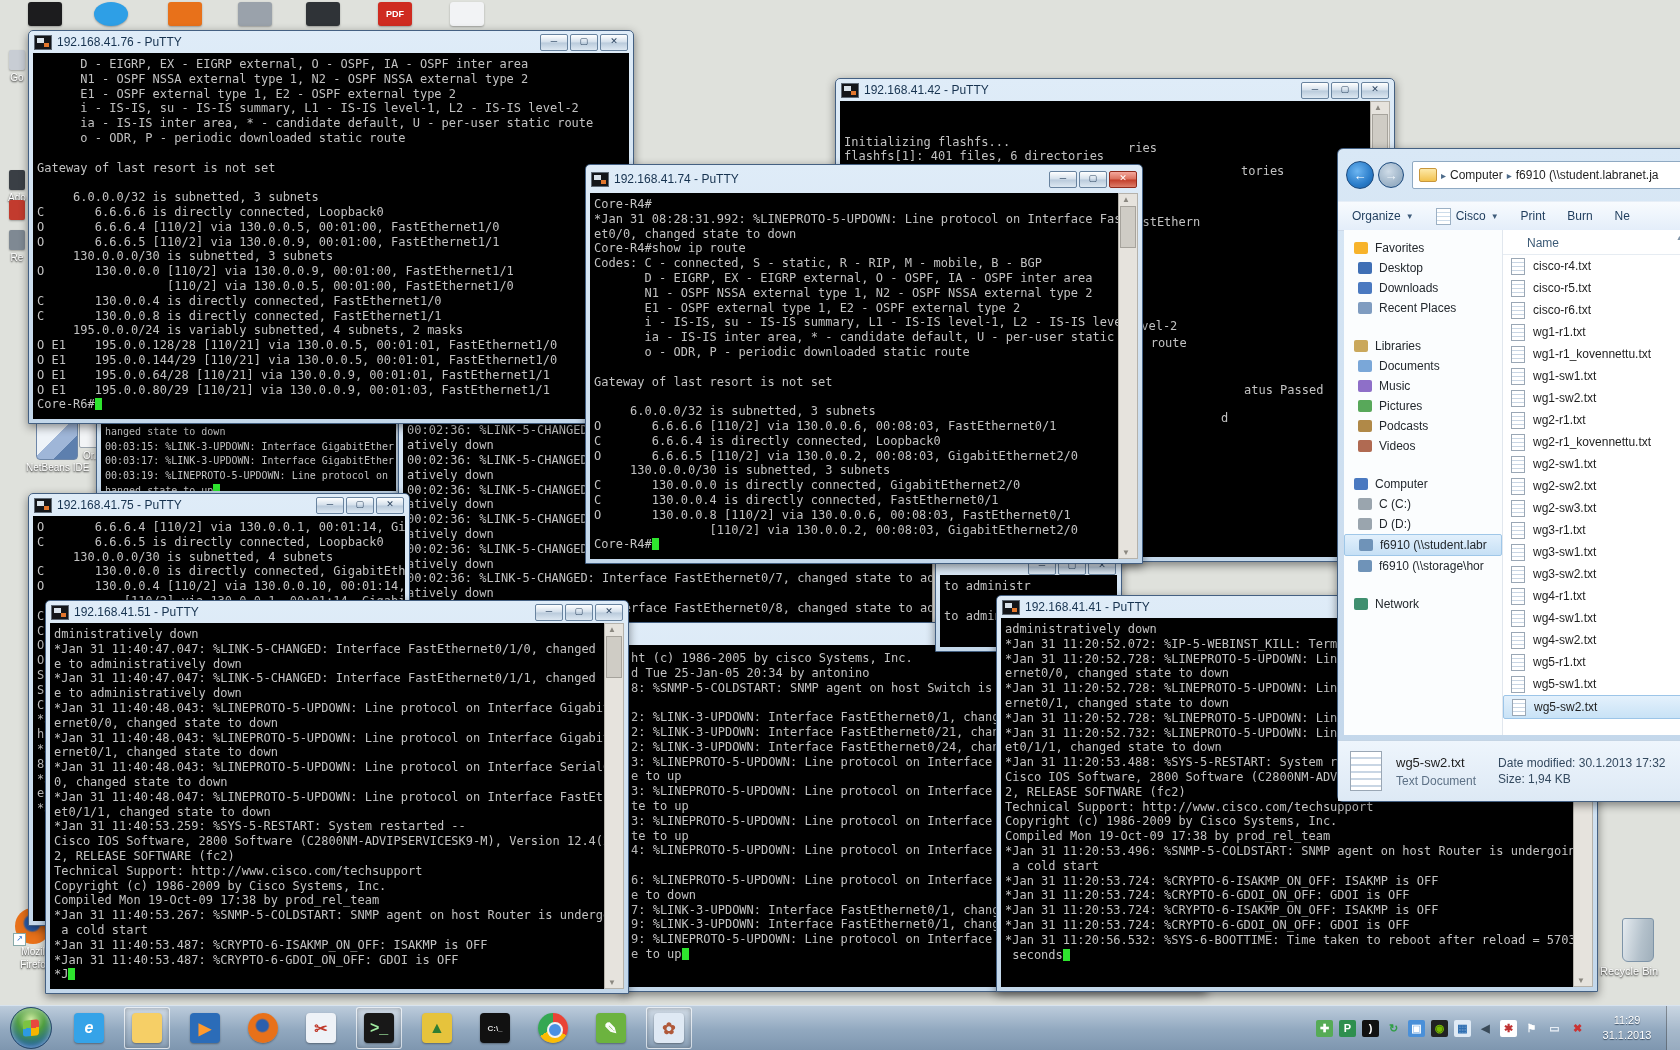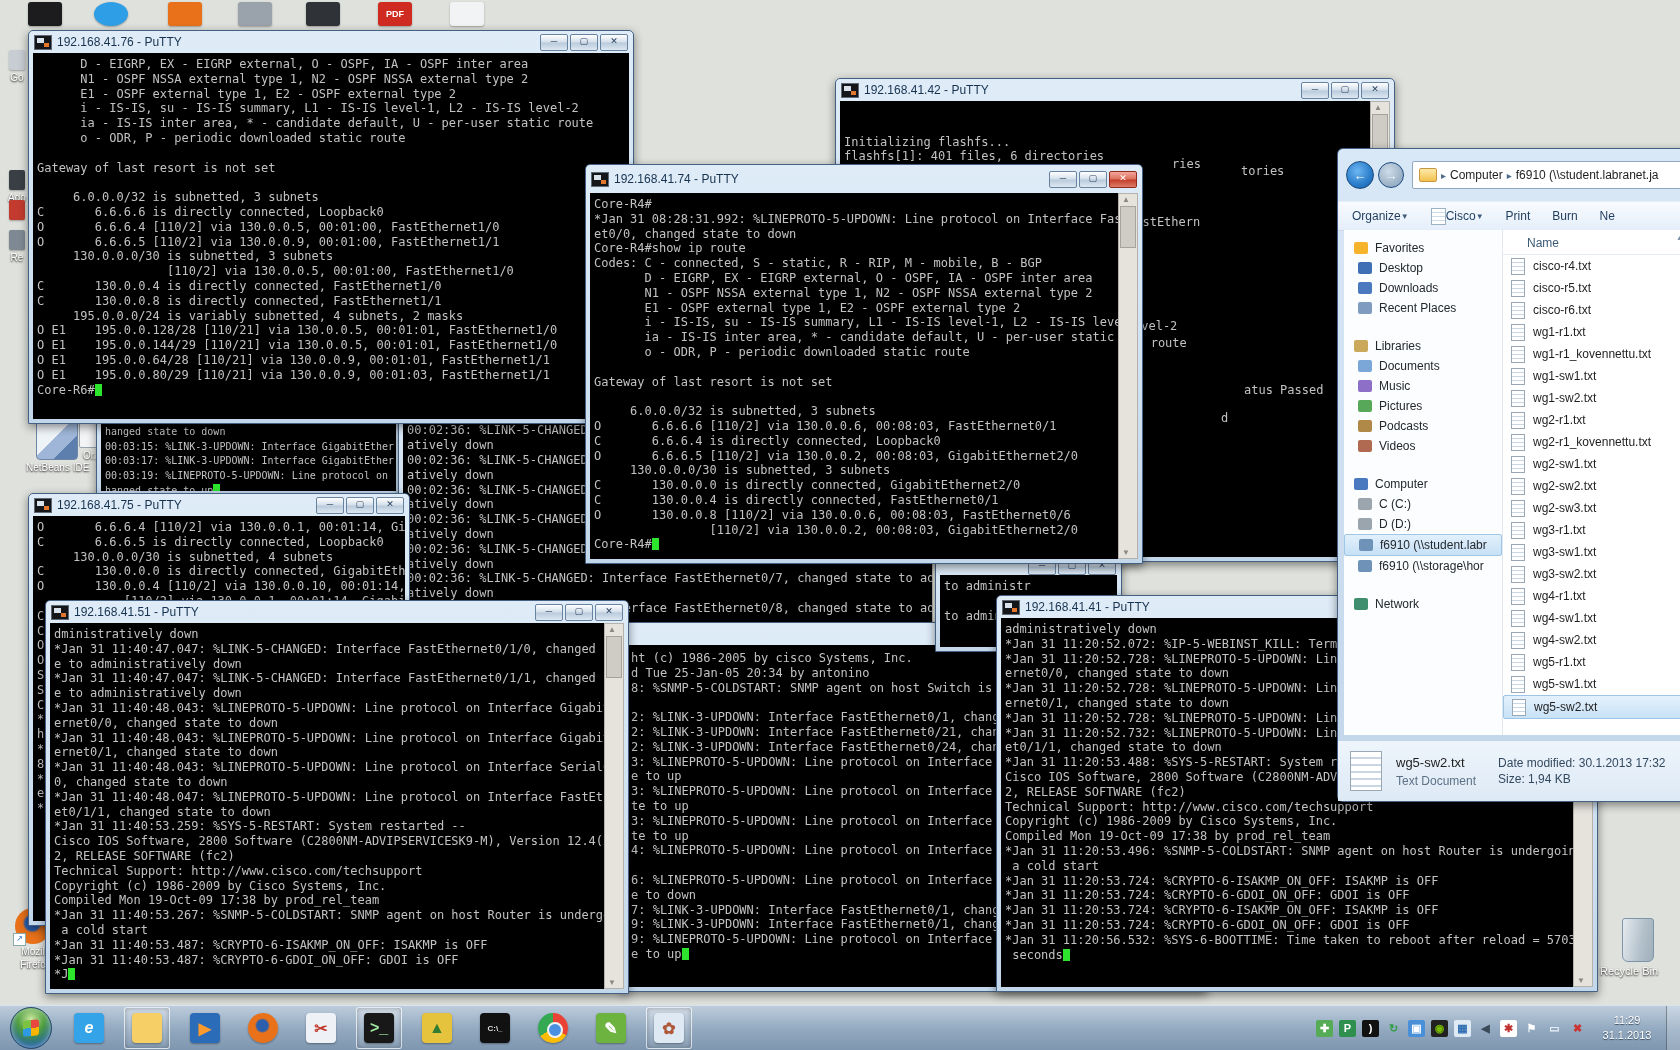--- a/index.html
+++ b/index.html
@@ -65,21 +65,21 @@
   .navcirc.back{background:radial-gradient(circle at 40% 35%,#6db6f2,#2a7cc9 60%,#175a9e);}
   .navcirc.fwd{background:radial-gradient(circle at 40% 35%,#cfdce8,#9fb5c9 60%,#84a0ba);color:#eef4f9;width:24px;height:24px;}
   .addr{flex:1;height:26px;margin:0 0 0 4px;background:#fff;border:1px solid #8fa9c2;border-radius:2px;
     display:flex;align-items:center;gap:4px;padding:0 6px;font-size:12px;color:#1e1e1e;overflow:hidden;white-space:nowrap;}
   .chip{display:inline-block;border-radius:2px;}
   .folder-chip{width:16px;height:12px;background:linear-gradient(#fde9a9,#f2c24e);border:1px solid #c8963b;}
   .crumb-sep{color:#4d6b8a;font-size:10px;}
   .exp-toolbar{position:absolute;left:0;right:0;top:52px;height:28px;
     background:linear-gradient(#f8fbfe,#e4eefa);border-top:1px solid #e6eef7;border-bottom:1px solid #cdd9e8;
     display:flex;align-items:center;gap:22px;padding:0 14px;font-size:12px;color:#1e3c5c;white-space:nowrap;overflow:hidden;}
-  .tbitem{display:flex;align-items:center;}
+  .tbitem{display:flex;align-items:center;gap:5px;}
   .tb-arrow{font-size:8px;color:#3f5c7a;}
   .open-chip{width:13px;height:15px;background:repeating-linear-gradient(#ffffff 0 3px,#cddcea 3px 4px);border:1px solid #9cb0c4;}
   .exp-body{position:absolute;left:6px;right:0;top:81px;bottom:66px;background:#fff;display:flex;overflow:hidden;}
   .exp-side{width:158px;flex:0 0 auto;padding-top:8px;overflow:hidden;background:#fbfdfe;}
   .srow{height:20px;display:flex;align-items:center;gap:7px;font-size:12px;color:#23282d;padding-left:10px;white-space:nowrap;}
   .srow.kid{padding-left:14px;}
   .srow.sel{background:linear-gradient(#e2f0fc,#c6e0f5);border:1px solid #9fc7e8;border-radius:2px;}
   .sgap{height:18px;}
   .sicon{width:14px;height:12px;border-radius:2px;flex:0 0 auto;}
   .exp-list{flex:1;border-left:1px solid #e1e7ee;position:relative;padding-top:2px;overflow:hidden;}
@@ -198,21 +198,21 @@
         <span class="wb ">─</span>
         <span class="wb ">▢</span>
         <span class="wb ">✕</span>
       </span>
   </div>
   <div class="tcontent">
       <div class="tline"></div>
       <div class="tline"></div>
       <div class="tline">Initializing flashfs...</div>
       <div class="tline">flashfs[1]: 401 files, 6 directories</div>
-      <span class="frag" style="left: 288px; top: 56px; margin-left: 44px;">ries</span>
+      <span class="frag" style="left: 288px; top: 40px;">ries</span>
       <span class="frag" style="left: 401px; top: 63px;">tories</span>
       <span class="frag" style="left: 288px; top: 114px;">FastEthern</span>
       <span class="frag" style="left: 294px; top: 218px;">evel-2</span>
       <span class="frag" style="left: 289px; top: 235px;">ic route</span>
       <span class="frag" style="left: 404px; top: 282px;">atus Passed</span>
       <span class="frag" style="left: 381px; top: 310px;">d</span>
     </div>
   <div class="pscroll">
       <div class="pthumb"></div>
     </div>
@@ -273,20 +273,21 @@
       <div class="tline">      ia - IS-IS inter area, * - candidate default, U - per-user static route</div>
       <div class="tline">      o - ODR, P - periodic downloaded static route</div>
       <div class="tline"></div>
       <div class="tline">Gateway of last resort is not set</div>
       <div class="tline"></div>
       <div class="tline">     6.0.0.0/32 is subnetted, 3 subnets</div>
       <div class="tline">C       6.6.6.6 is directly connected, Loopback0</div>
       <div class="tline">O       6.6.6.4 [110/2] via 130.0.0.5, 00:01:00, FastEthernet1/0</div>
       <div class="tline">O       6.6.6.5 [110/2] via 130.0.0.9, 00:01:00, FastEthernet1/1</div>
       <div class="tline">     130.0.0.0/30 is subnetted, 3 subnets</div>
+      <div class="tline">O       130.0.0.0 [110/2] via 130.0.0.9, 00:01:00, FastEthernet1/1</div>
       <div class="tline">                  [110/2] via 130.0.0.5, 00:01:00, FastEthernet1/0</div>
       <div class="tline">C       130.0.0.4 is directly connected, FastEthernet1/0</div>
       <div class="tline">C       130.0.0.8 is directly connected, FastEthernet1/1</div>
       <div class="tline">     195.0.0.0/24 is variably subnetted, 4 subnets, 2 masks</div>
       <div class="tline">O E1    195.0.0.128/28 [110/21] via 130.0.0.5, 00:01:01, FastEthernet1/0</div>
       <div class="tline">O E1    195.0.0.144/29 [110/21] via 130.0.0.5, 00:01:01, FastEthernet1/0</div>
       <div class="tline">O E1    195.0.0.64/28 [110/21] via 130.0.0.9, 00:01:01, FastEthernet1/1</div>
       <div class="tline">O E1    195.0.0.80/29 [110/21] via 130.0.0.9, 00:01:03, FastEthernet1/1</div>
       <div class="tline">Core-R6#<span class="cur"></span></div>
     </div>
@@ -436,21 +437,21 @@
       <div class="tline"></div>
       <div class="tline">Gateway of last resort is not set</div>
       <div class="tline"></div>
       <div class="tline">     6.0.0.0/32 is subnetted, 3 subnets</div>
       <div class="tline">O       6.6.6.6 [110/2] via 130.0.0.6, 00:08:03, FastEthernet0/1</div>
       <div class="tline">C       6.6.6.4 is directly connected, Loopback0</div>
       <div class="tline">O       6.6.6.5 [110/2] via 130.0.0.2, 00:08:03, GigabitEthernet2/0</div>
       <div class="tline">     130.0.0.0/30 is subnetted, 3 subnets</div>
       <div class="tline">C       130.0.0.0 is directly connected, GigabitEthernet2/0</div>
       <div class="tline">C       130.0.0.4 is directly connected, FastEthernet0/1</div>
-      <div class="tline">O       130.0.0.8 [110/2] via 130.0.0.6, 00:08:03, FastEthernet0/6</div>
+      <div class="tline">O       130.0.0.8 [110/2] via 130.0.0.6, 00:08:03, FastEthernet0/1</div>
       <div class="tline">                [110/2] via 130.0.0.2, 00:08:03, GigabitEthernet2/0</div>
       <div class="tline">Core-R4#<span class="cur"></span></div>
     </div>
   <div class="pscroll">
       <div class="pthumb"></div>
     </div>
 </div>
 
 <div class="win withbar" id="putty41">
   <div class="tbar">

